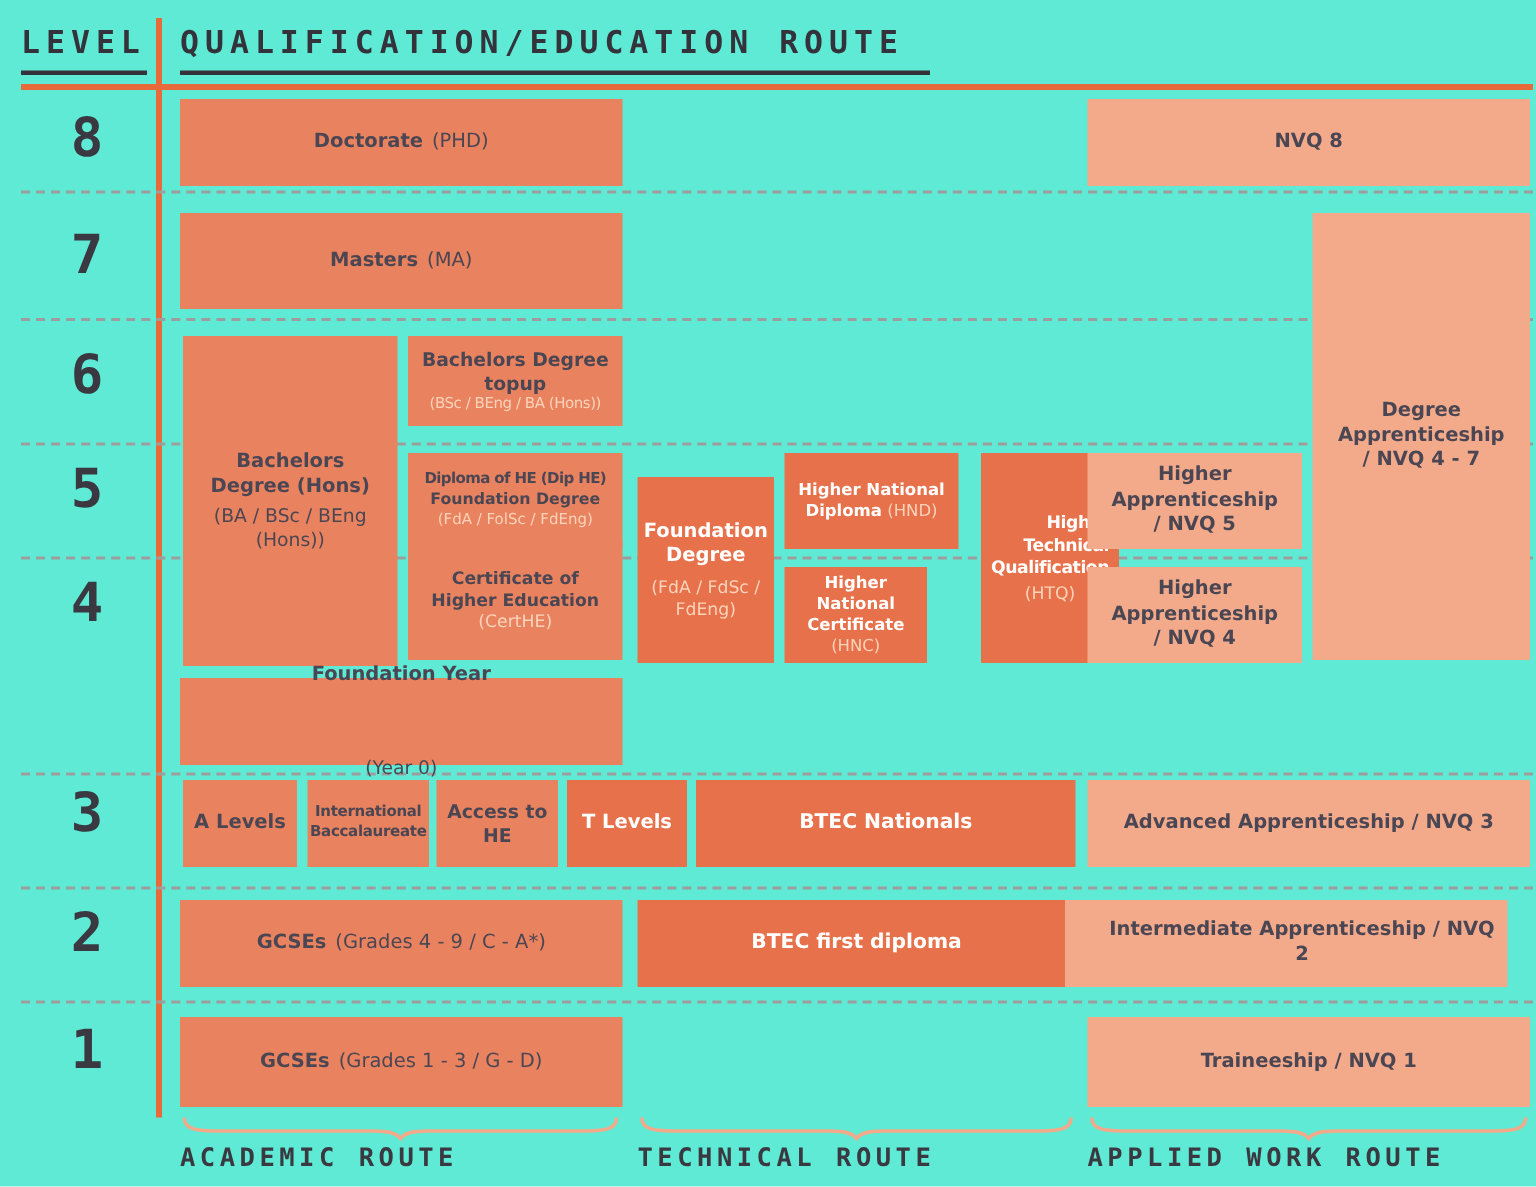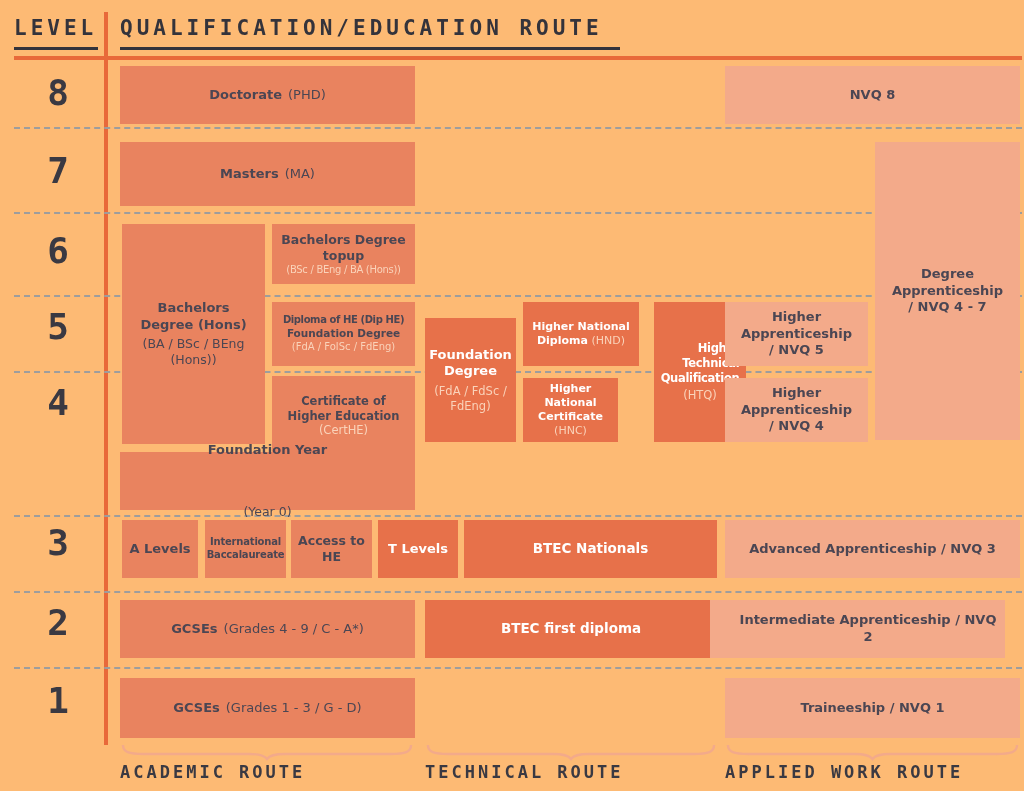--- a/index.html
+++ b/index.html
@@ -1,16 +1,16 @@
 <!DOCTYPE html>
 <html><head>
 <meta charset="utf-8">
 <style>
   html,body{margin:0;padding:0;background:#ffffff;}
-  .stage{position:relative;width:1024px;height:791px;background:#fdba74;overflow:hidden;
+  .stage{position:relative;width:1024px;height:791px;background:#5eead4;overflow:hidden;
          font-family:"DejaVu Sans",sans-serif;}
   
   .hdr{position:absolute;font-family:"DejaVu Sans Mono",monospace;font-weight:bold;
        font-size:21px;letter-spacing:4px;color:#34333B;white-space:nowrap;}
   .ul{position:absolute;height:3px;background:#34333B;}
   .vline{position:absolute;left:104px;top:12px;width:4px;height:733px;background:#E8693A;}
   .hline{position:absolute;left:14px;top:56px;width:1008px;height:4px;background:#E8693A;}
   
   .dash{position:absolute;left:14px;width:1008px;border-top:2px dashed #9d9d9d;z-index:1;}
   
@@ -100,21 +100,21 @@
   </div>
   <div class="bx strong" style="left:654px;top:302px;width:92px;height:140px;padding:4px 19px;text-align:right;">
     <span class="b blk" style="font-size:11.5px;letter-spacing:-0.3px;">Higher Technical Qualification</span>
     <span class="blk pale" style="font-size:11.5px;margin-top:3px;">(HTQ)</span>
   </div>
   <div class="bx light" style="left:725px;top:302px;width:143px;height:64px;">
     <span class="b blk">Higher Apprenticeship</span>
     <span class="b blk">/ NVQ 5</span>
   </div>
 
-  <div class="bx mid" style="left:272px;top:376px;width:143px;height:80px;">
+  <div class="bx mid" style="left:272px;top:360px;width:143px;height:80px;">
     <span class="b blk" style="font-size:11.5px;">Certificate of Higher Education</span>
     <span class="blk pale" style="font-size:11.5px;">(CertHE)</span>
   </div>
   <div class="bx strong" style="left:523px;top:378px;width:95px;height:64px;padding:3px 5px;">
     <div style="font-size:11px;"><span class="b">Higher National Certificate</span> <span class="pale">(HNC)</span></div>
   </div>
   <div class="bx light" style="left:725px;top:378px;width:143px;height:64px;">
     <span class="b blk">Higher Apprenticeship</span>
     <span class="b blk">/ NVQ 4</span>
   </div>

